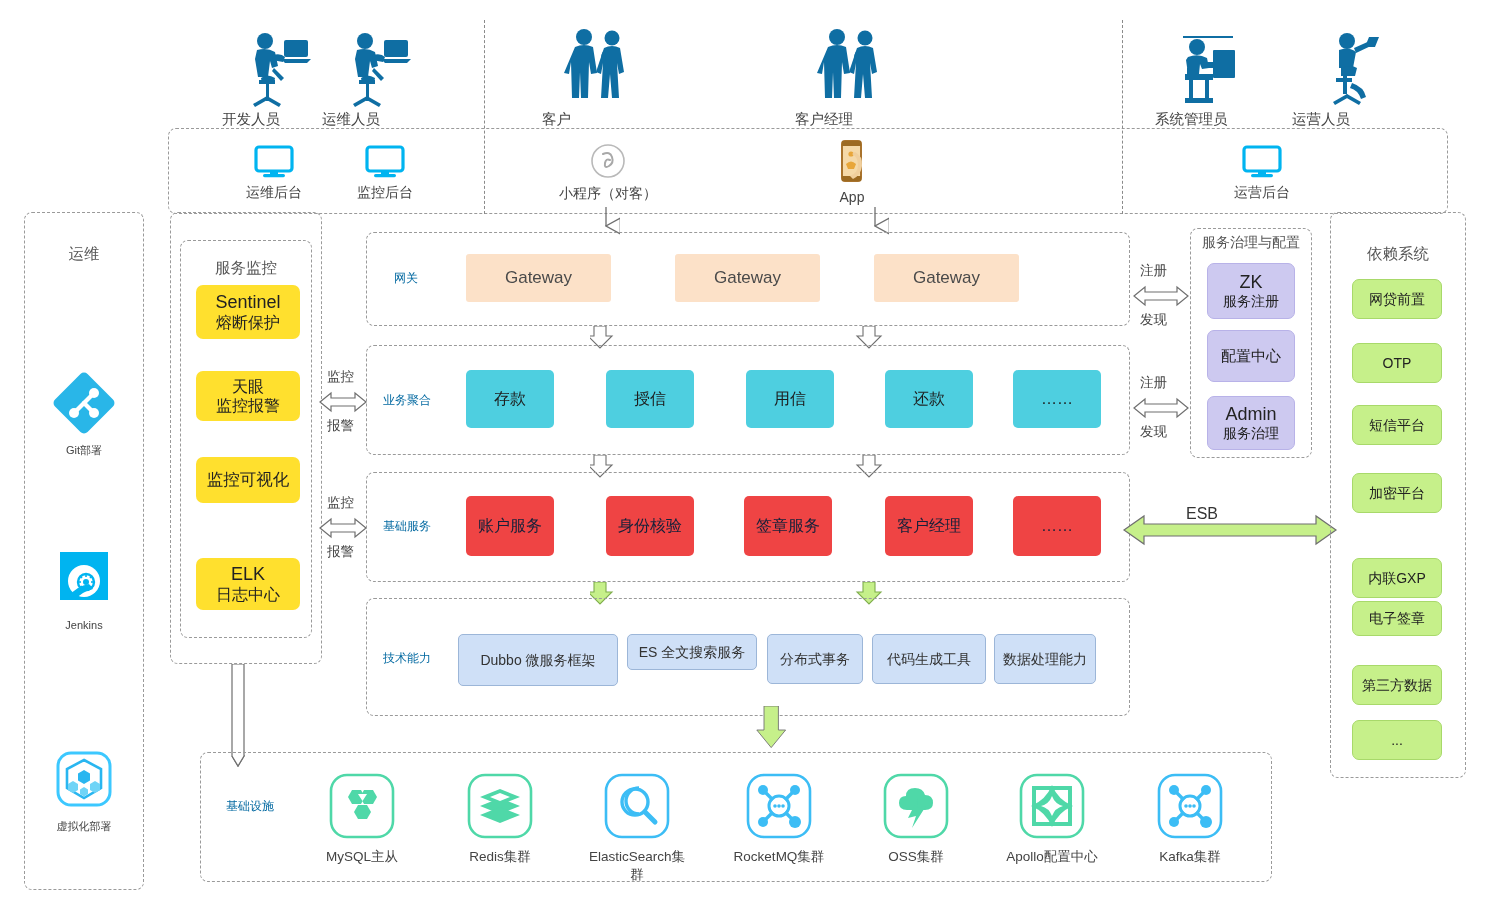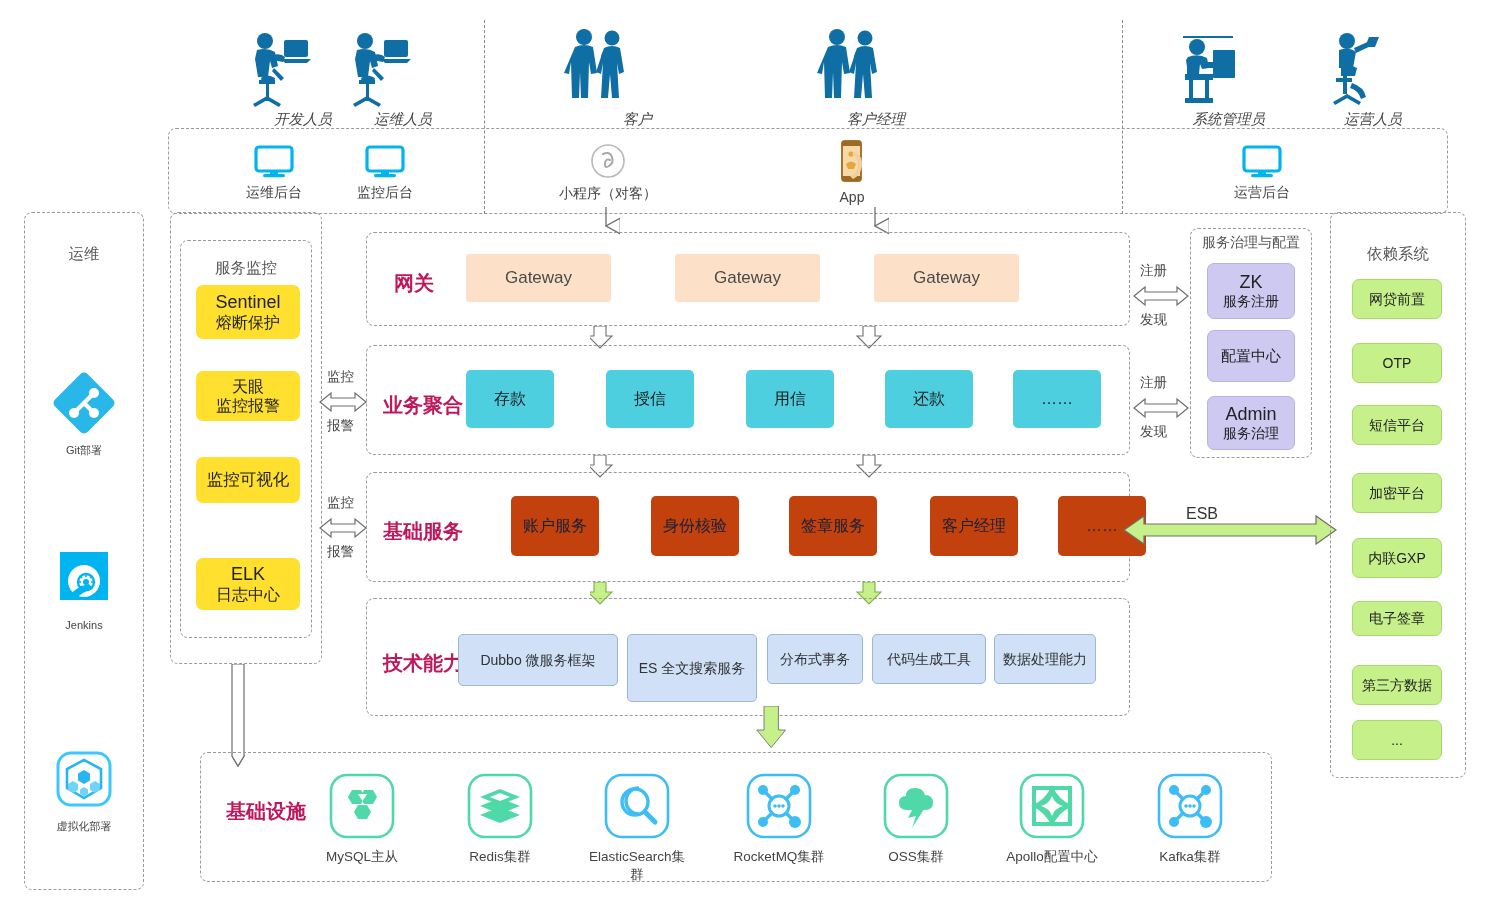--- a/index.html
+++ b/index.html
@@ -9,43 +9,43 @@
     background:#ffffff;
     font-family:"Liberation Sans","DejaVu Sans",sans-serif;
     color:#3b3b3b;
     position:relative;
     overflow:hidden;
   }
   .abs { position:absolute; }
   .dashed { border:1.6px dashed #9a9a9a; border-radius:8px; }
 
   
-  .persona { position:absolute; text-align:right; width:110px;font-style:italic; }
+  .persona { position:absolute; text-align:left; width:110px; }
   .persona .pname { font-size:14.5px; color:#444; margin-top:2px; }
   .persona svg { display:block; margin:0 auto; }
 
   .channel { position:absolute; text-align:center; width:130px; }
   .channel .cname { font-size:14px; color:#444; margin-top:1px; }
 
   .vdiv { position:absolute; border-left:1.5px dashed #8a8a8a; }
 
   
   .box {
     position:absolute; display:flex; align-items:center; justify-content:center;
     text-align:center; line-height:1.2; border-radius:4px;
   }
   .box-gateway { background:#fce1c8; color:#4a4a4a; font-size:17px; border-radius:3px; }
   .box-biz     { background:#4ecfe0; color:#1d1d1d; font-size:16px; border-radius:5px; }
-  .box-base    { background:#c2410c; color:#16213a; font-size:16px; border-radius:5px;margin-left:45px; }
+  .box-base    { background:#ef4444; color:#16213a; font-size:16px; border-radius:5px; }
   .box-tech    { background:#cfe0f7; color:#333; font-size:14px; border:1.2px solid #9cb6d8; border-radius:5px; }
   .box-yellow  { background:#ffe02e; color:#222; font-size:16.5px; border-radius:7px; }
   .box-purple  { background:#cdc9f0; color:#222; font-size:15px; border-radius:7px; border:1px solid #b8b2e8;}
   .box-green   { background:#c6f08a; color:#222; font-size:14px; border-radius:7px; border:1px solid #a8d96a;}
 
-  .rowlabel { position:absolute; font-size:20px; color:#be185d;font-weight:bold; }
+  .rowlabel { position:absolute; font-size:12px; color:#0369a1; }
   .paneltitle { position:absolute; font-size:15.5px; color:#555; text-align:center; }
 
   .two-line span { display:block; }
   .two-line .l1 { font-size:18px; }
   .two-line .l2 { font-size:16px; }
 
   
   .infra { position:absolute; width:108px; text-align:center; }
   .infra .iname { font-size:13.5px; color:#444; margin-top:4px; }
 
@@ -380,21 +380,21 @@
 <svg class="abs" style="left:590px;top:582px;" width="320" height="24">
   <path d="M10,0 L10,10 L4,10 L16,22 L28,10 L22,10 L22,0 Z" fill="#c6f08a" stroke="#7fae4d" stroke-width="1.1" transform="translate(-6,0)"></path>
   <path d="M10,0 L10,10 L4,10 L16,22 L28,10 L22,10 L22,0 Z" fill="#c6f08a" stroke="#7fae4d" stroke-width="1.1" transform="translate(263,0)"></path>
 </svg>
 
 <div class="dashed abs" style="left:366px;top:598px;width:764px;height:118px;"></div>
 <div class="rowlabel" style="left:383px;top:650px;">技术能力</div>
 <div class="box box-tech" style="left:458px;top:634px;width:160px;height:52px;">
   <span>Dubbo 微服务框架</span>
   </div>
-<div class="box box-tech" style="left:627px;top:634px;width:130px;height:68px;">
+<div class="box box-tech" style="left:627px;top:634px;width:130px;height:36px;">
   <span>ES 全文搜索服务</span>
   </div>
 <div class="box box-tech" style="left:767px;top:634px;width:96px;height:50px;">
   <span>分布式事务</span>
   </div>
 <div class="box box-tech" style="left:872px;top:634px;width:114px;height:50px;">
   <span>代码生成工具</span>
   </div>
 <div class="box box-tech" style="left:994px;top:634px;width:102px;height:50px;">
   <span>数据处理能力</span>
@@ -540,21 +540,21 @@
   </div>
 <div class="box box-green" style="left:1352px;top:343px;width:90px;height:40px;">
   <span>OTP</span>
   </div>
 <div class="box box-green" style="left:1352px;top:405px;width:90px;height:40px;text-align:right;">
   <span>短信平台</span>
   </div>
 <div class="box box-green" style="left:1352px;top:473px;width:90px;height:40px;">
   <span>加密平台</span>
   </div>
-<div class="box box-green" style="left:1352px;top:538px;width:90px;height:40px;">
+<div class="box box-green" style="left:1352px;top:558px;width:90px;height:40px;">
   <span>内联GXP</span>
   </div>
 <div class="box box-green" style="left:1352px;top:601px;width:90px;height:35px;">
   <span>电子签章</span>
   </div>
 <div class="box box-green" style="left:1352px;top:665px;width:90px;height:40px;">
   <span>第三方数据</span>
   </div>
 <div class="box box-green" style="left:1352px;top:720px;width:90px;height:40px;">
   <span>...</span>

